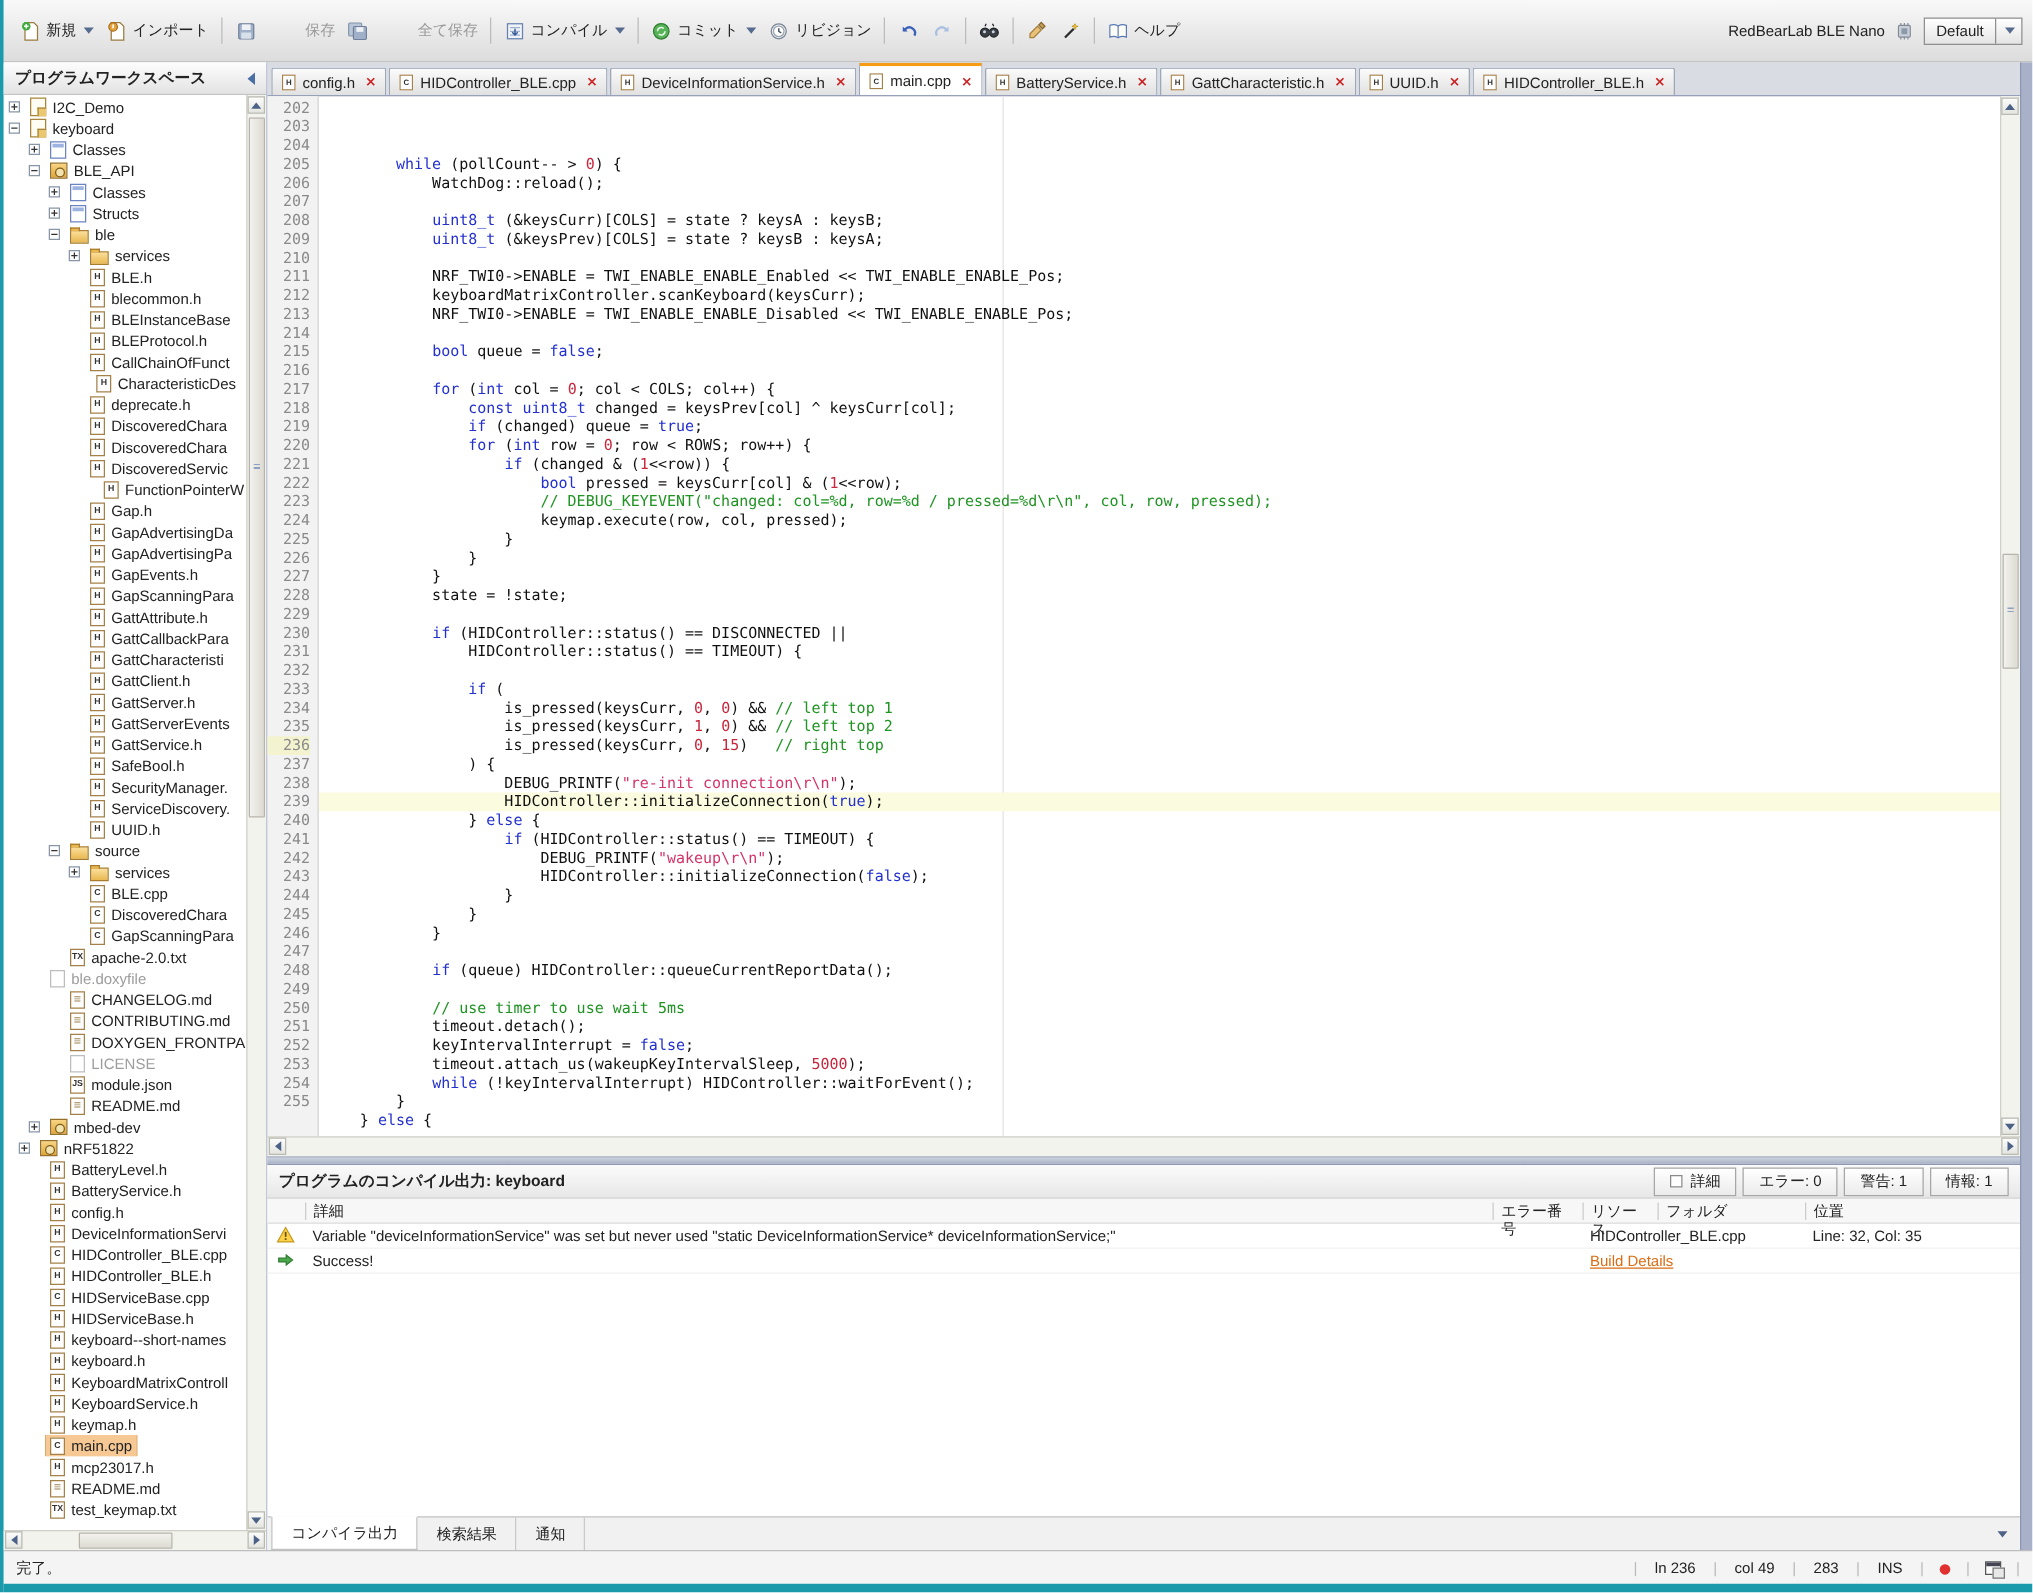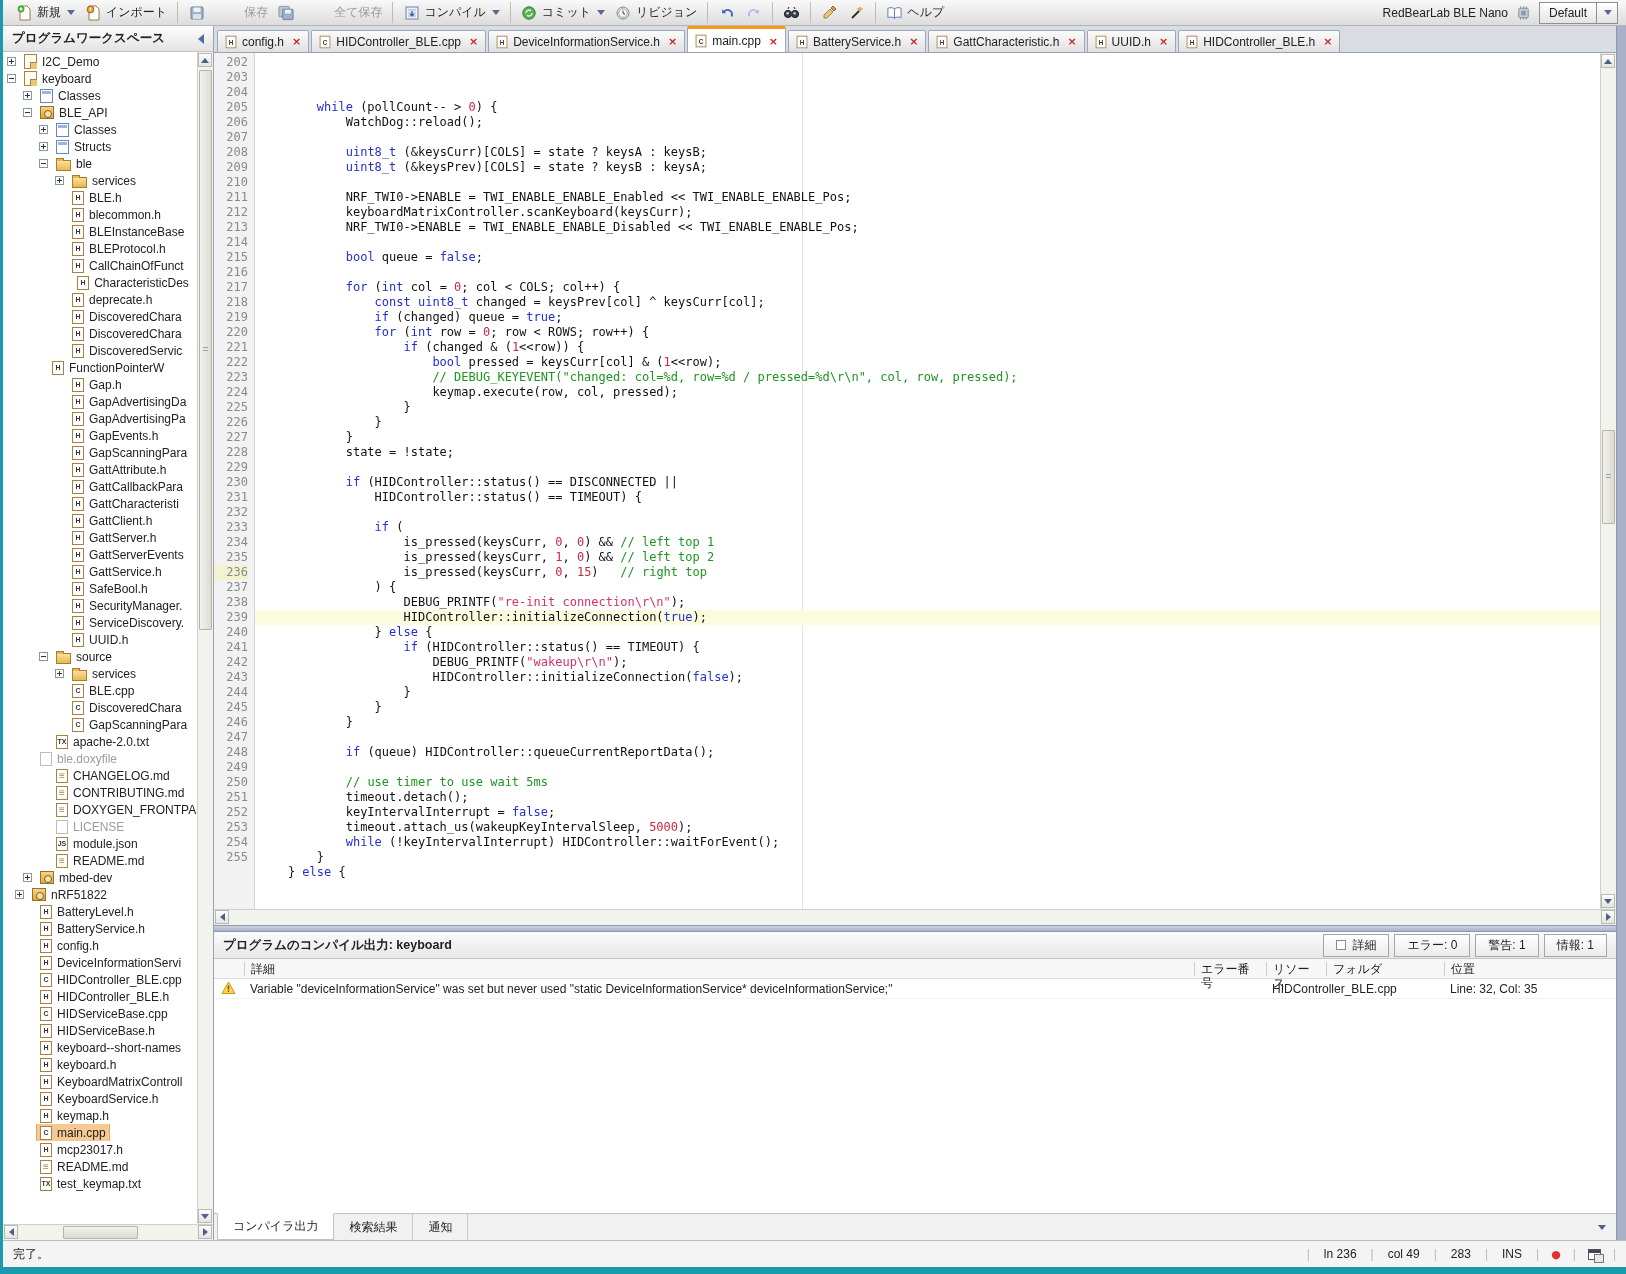--- a/index.html
+++ b/index.html
@@ -6,21 +6,21 @@
   html,body { width:1626px; height:1274px; overflow:hidden; }
   body { font-family:"Liberation Sans",sans-serif; font-size:12px; color:#222; background:#fff; }
   .app { width:1626px; height:1274px; display:flex; flex-direction:column; border-left:3px solid #1b9aab; position:relative; background:#fff; }
 
   
   .titlebar { height:30px; background:#1b9aab; color:#fff; position:relative; display:flex; align-items:center; flex:none; }
   .logo { font-weight:bold; font-size:19px; padding-left:7px; letter-spacing:0.5px; position:relative; z-index:2; }
   .titlebar .title { position:absolute; left:0; right:0; text-align:center; font-weight:bold; font-size:13px; }
 
   
-  .toolbar { height:26px; background:linear-gradient(#f9f9f9,#dcdcdc); border-bottom:1px solid #b4b4b4; display:flex; align-items:center; padding:0 8px; flex:none; }
+  .toolbar { height:50px; background:linear-gradient(#f9f9f9,#dcdcdc); border-bottom:1px solid #b4b4b4; display:flex; align-items:center; padding:0 8px; flex:none; }
   .tb-btn { display:flex; align-items:center; gap:4px; padding:3px 5px; border-radius:2px; white-space:nowrap; cursor:default; }
   .tb-btn.disabled { color:#9a9a9a;gap:39px; }
   .tb-sep { width:1px; height:21px; background:#bcbcbc; margin:0 5px; flex:none; }
   .caret { width:0; height:0; border-left:4px solid transparent; border-right:4px solid transparent; border-top:5px solid #566b8e; margin-left:2px; }
   .tb-right { margin-left:auto; display:flex; align-items:center; gap:7px; }
   .default-btn { display:flex; align-items:stretch; border:1px solid #8f8f8f; background:linear-gradient(#ffffff,#e4e4e4); height:22px; }
   .default-label { padding:3px 9px; }
   .default-caret { border-left:1px solid #8f8f8f; display:flex; align-items:center; padding:0 5px; }
 
   .icon16 { width:17px; height:16px; display:inline-flex; align-items:center; justify-content:center; flex:none; }
@@ -423,21 +423,21 @@
                 <span class="tree-label">DiscoveredChara</span>
               </span>
             </div>
             <div class="tree-row" style="padding-left: 52px;">
               <span class="tw-spacer"></span>
               <span class="row-inner">
                 <span class="fi" data-l="H"></span>
                 <span class="tree-label">DiscoveredServic</span>
               </span>
             </div>
-            <div class="tree-row" style="padding-left: 32px;">
+            <div class="tree-row" style="padding-left: 63px;">
               <span class="tw-spacer"></span>
               <span class="row-inner">
                 <span class="fi" data-l="H"></span>
                 <span class="tree-label">FunctionPointerW</span>
               </span>
             </div>
             <div class="tree-row" style="padding-left: 52px;">
               <span class="tw-spacer"></span>
               <span class="row-inner">
                 <span class="fi" data-l="H"></span>
@@ -959,20 +959,32 @@
                     <rect x="6.8" y="4.5" width="1.4" height="4" fill="#6b5200"></rect>
                     <rect x="6.8" y="9.6" width="1.4" height="1.4" fill="#6b5200"></rect>
                   </svg>
                 </span></span>
               <span class="or c-detail" style="overflow: hidden;">Variable "deviceInformationService" was set but never used "static DeviceInformationService* deviceInformationService;"</span>
               <span class="or c-errno"></span>
               <span class="or c-res res-clip">HIDController_BLE.cpp</span>
               <span class="or c-folder"></span>
               <span class="or c-pos">Line: 32, Col: 35</span>
             </div>
+            <div class="out-row">
+              <span class="or c-icon"><span class="icon16">
+                  <svg width="15" height="12" viewBox="0 0 15 12">
+                    <path d="M2 4.5h6V2l5 4-5 4V7.5H2z" fill="#4aa94a" stroke="#2e7d32"></path>
+                  </svg>
+                </span></span>
+              <span class="or c-detail" style="overflow: hidden;">Success!</span>
+              <span class="or c-errno"></span>
+              <span class="or c-res"><span class="link">Build Details</span></span>
+              <span class="or c-folder"></span>
+              <span class="or c-pos"></span>
+            </div>
           </div>
         <div class="out-body"></div>
         <div class="out-tabs" id="out-tabs">
             <span class="out-tab active">コンパイラ出力</span>
             <span class="out-tab">検索結果</span>
             <span class="out-tab">通知</span>
             <span class="panel-collapse arr-dn"></span>
           </div>
       </div>
     </div>

